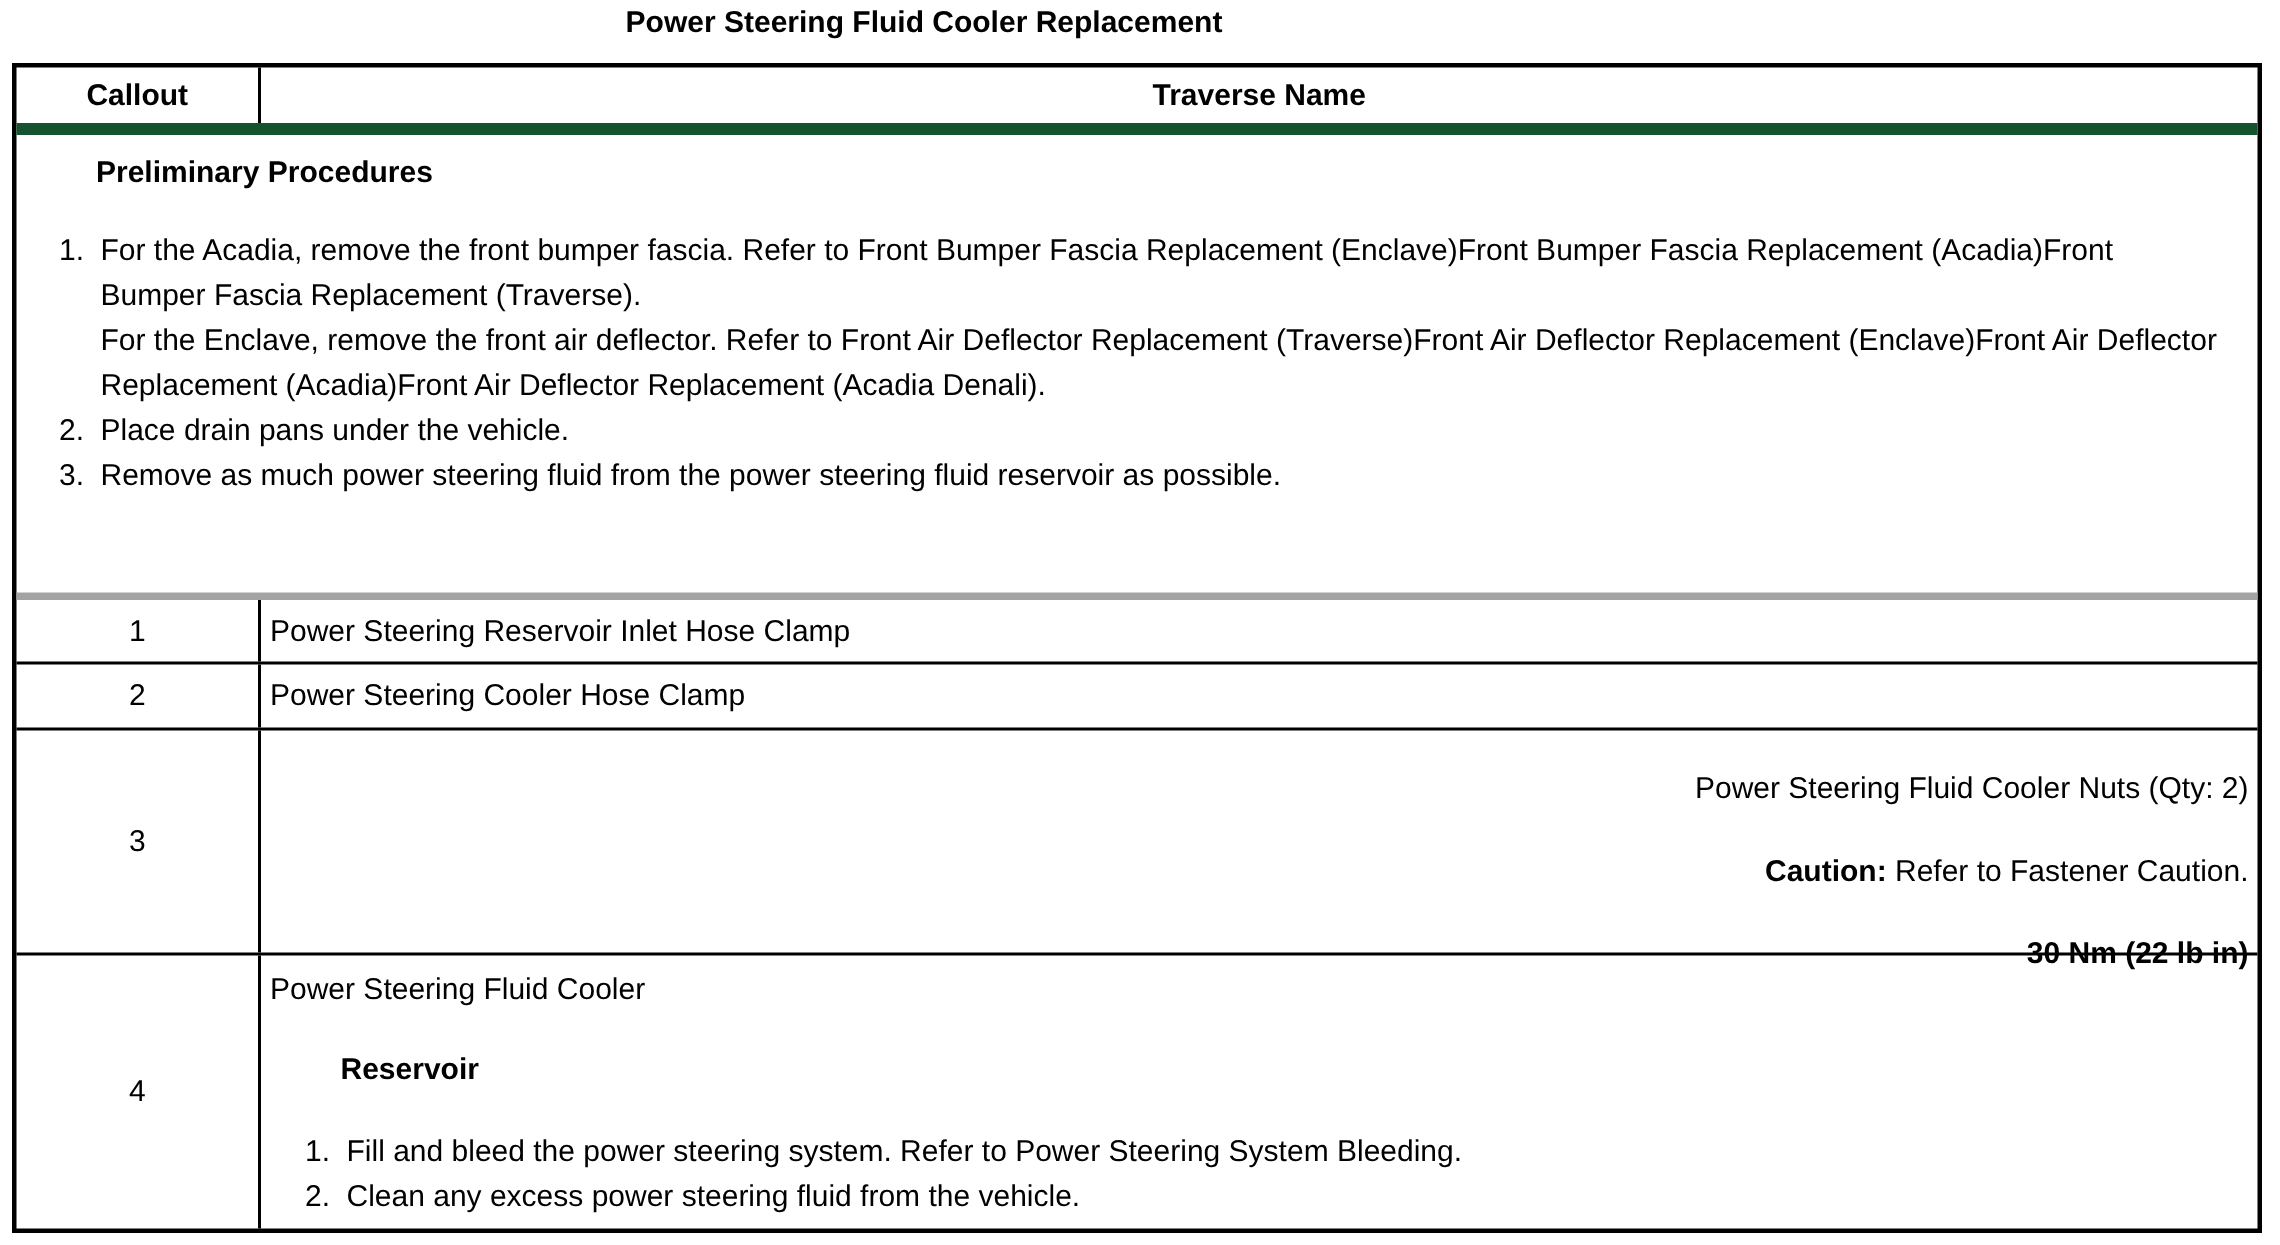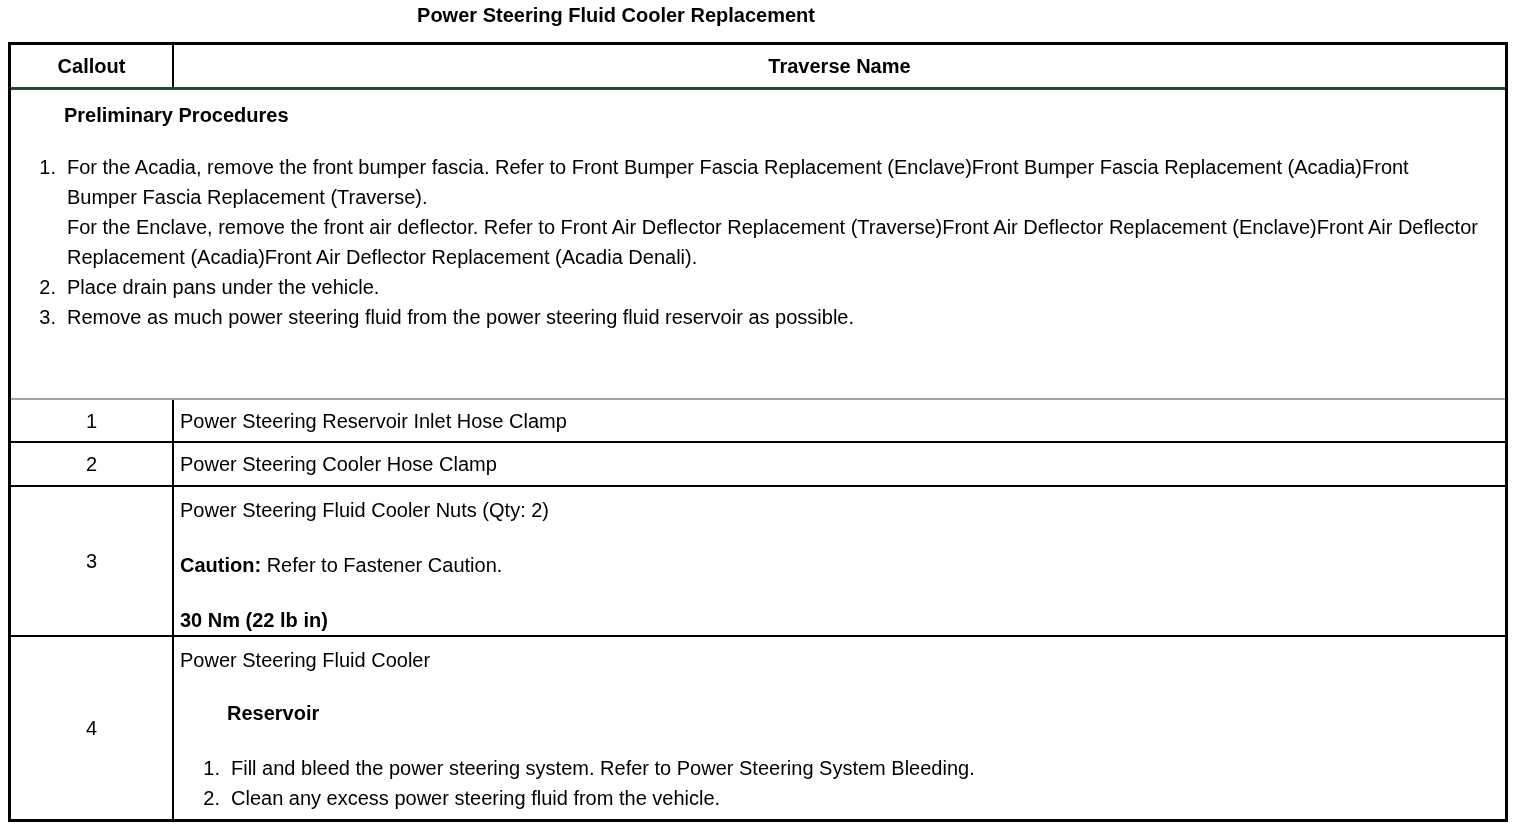--- a/index.html
+++ b/index.html
@@ -30,21 +30,21 @@
     width: 1500px;
     border: 3px solid #000000;
   }
   .t-row {
     display: flex;
     box-sizing: border-box;
     border-bottom: 2px solid #000000;
   }
   .t-row.header-row {
     height: 45px;
-    border-bottom: 3px solid #14532d;
+    border-bottom: 8px solid #14532d;
     font-weight: bold;
   }
   .t-row.row-1 { height: 43px; }
   .t-row.row-2 { height: 44px; }
   .t-row.row-3 { height: 150px; }
   .t-row.row-4 { height: 182px; border-bottom: none; }
   .cell-callout {
     box-sizing: border-box;
     width: 163px;
     flex: 0 0 163px;
@@ -65,21 +65,21 @@
     justify-content: center;
   }
   .short-row .cell-component {
     display: flex;
     align-items: center;
   }
   
   .prelim-section {
     box-sizing: border-box;
     height: 310px;
-    border-bottom: 2px solid #a3a3a3;
+    border-bottom: 5px solid #a3a3a3;
     padding-top: 10px;
   }
   .prelim-heading {
     font-weight: bold;
     margin-left: 53px;
     margin-bottom: 22px;
   }
   .prelim-step {
     display: flex;
   }
@@ -87,21 +87,21 @@
     flex: 0 0 45px;
     width: 45px;
     text-align: right;
   }
   .prelim-step .step-text {
     flex: 1 1 auto;
     margin-left: 11px;
     padding-right: 26px;
   }
   
-  .row-3 .cell-component { padding-top: 8px; }
+  .row-3 .cell-component { padding-top: 24px; text-align: right; }
   .caution-line { margin-top: 25px; }
   .caution-label { font-weight: bold; }
   .torque-spec { margin-top: 25px; font-weight: bold; }
   
   .row-4 .cell-component { padding-top: 8px; }
   .procedure-heading {
     font-weight: bold;
     margin-top: 23px;
     margin-left: 47px;
   }

